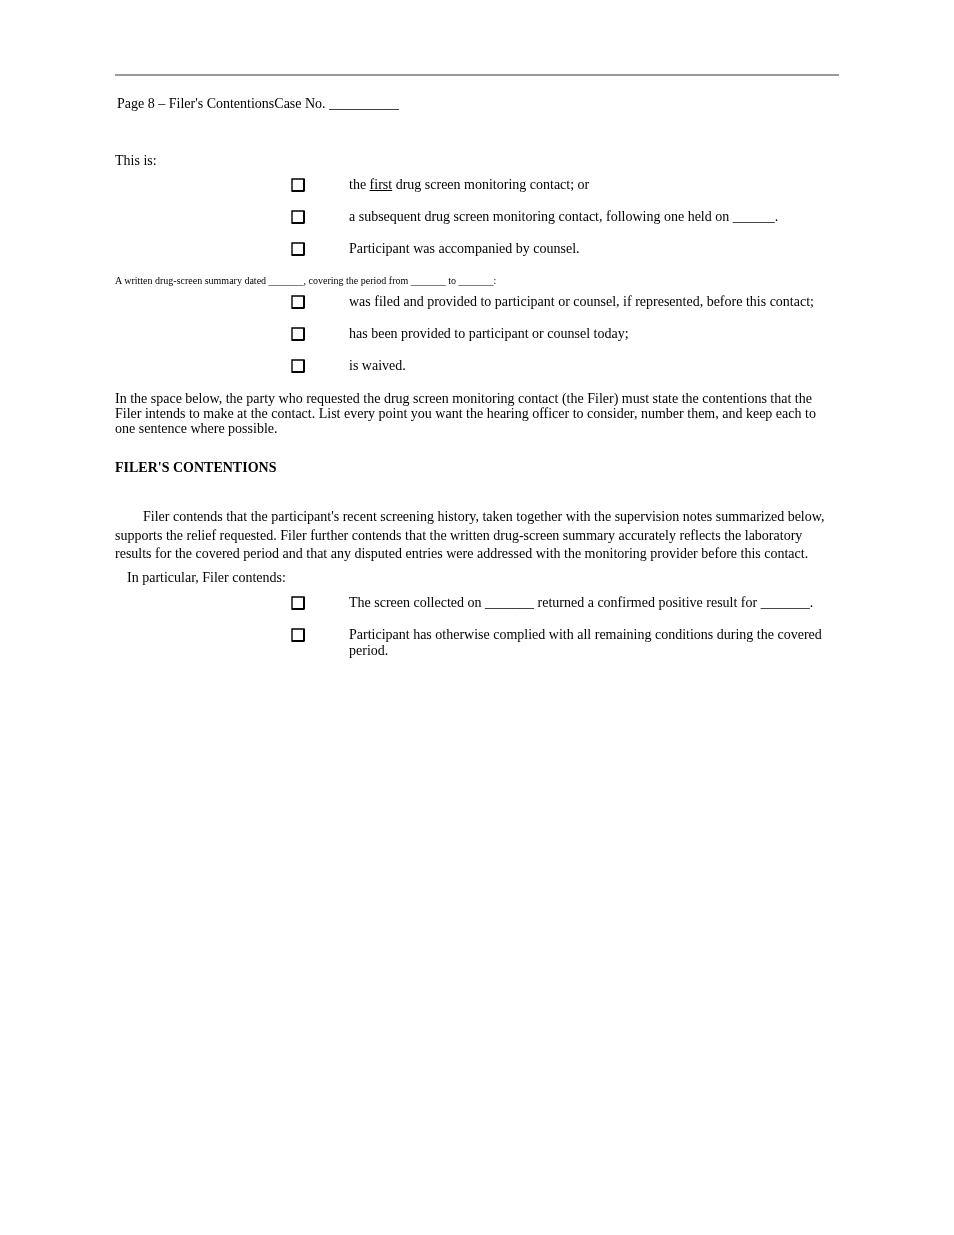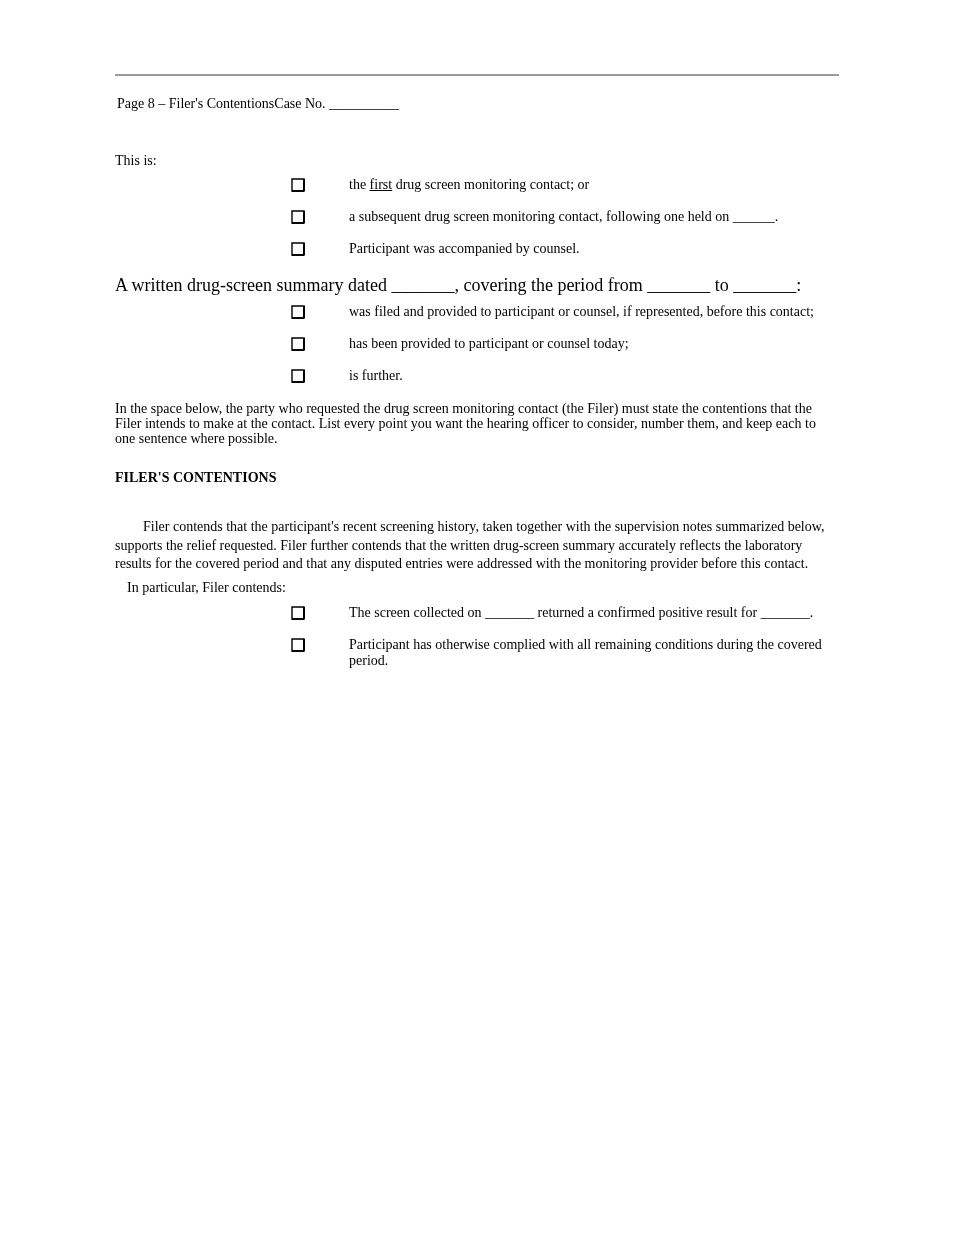--- a/index.html
+++ b/index.html
@@ -42,21 +42,21 @@
   }
   ul.bullets li .box {
     position: absolute;
     left: 0;
     top: 1px;
     width: 14px;
     height: 14px;
   }
   .box svg { display: block; }
   .label-lead {
-    font-size: 18px;
+    font-size: 10px;
     margin: 14px 0 2px 0;
   }
   .notfirst { text-decoration: underline; }
   .tight { margin-bottom: 0; }
   .intro {
     font-size: 14px;
     line-height: 1.05;
     margin: 0 0 24px 0;
   }
   .section-heading {
@@ -149,21 +149,21 @@
       <span>has been provided to participant or counsel today;</span>
     </li>
     <li>
       <span class="box">
         <svg width="14" height="14" viewBox="0 0 14 14">
             <path d="M1 1 H13 V13 H1 Z" fill="none" stroke="#000" stroke-width="1.4"></path>
             <path d="M1 13 H13" stroke="#000" stroke-width="2"></path>
             <path d="M13 1 V13" stroke="#000" stroke-width="2"></path>
           </svg>
       </span>
-      <span>is further.</span>
+      <span>is waived.</span>
     </li>
   </ul>
 
   <p class="intro">In the space below, the party who requested the drug screen monitoring contact (the Filer) must state the contentions that the Filer intends to make at the contact. List every point you want the hearing officer to consider, number them, and keep each to one sentence where possible.</p>
 
   <p class="section-heading">FILER'S CONTENTIONS</p>
 
   <p class="body-para indent-first">Filer contends that the participant's recent screening history, taken together with the supervision notes summarized below, supports the relief requested. Filer further contends that the written drug-screen summary accurately reflects the laboratory results for the covered period and that any disputed entries were addressed with the monitoring provider before this contact.</p>
 
   <p class="list-intro">In particular, Filer contends:</p>

